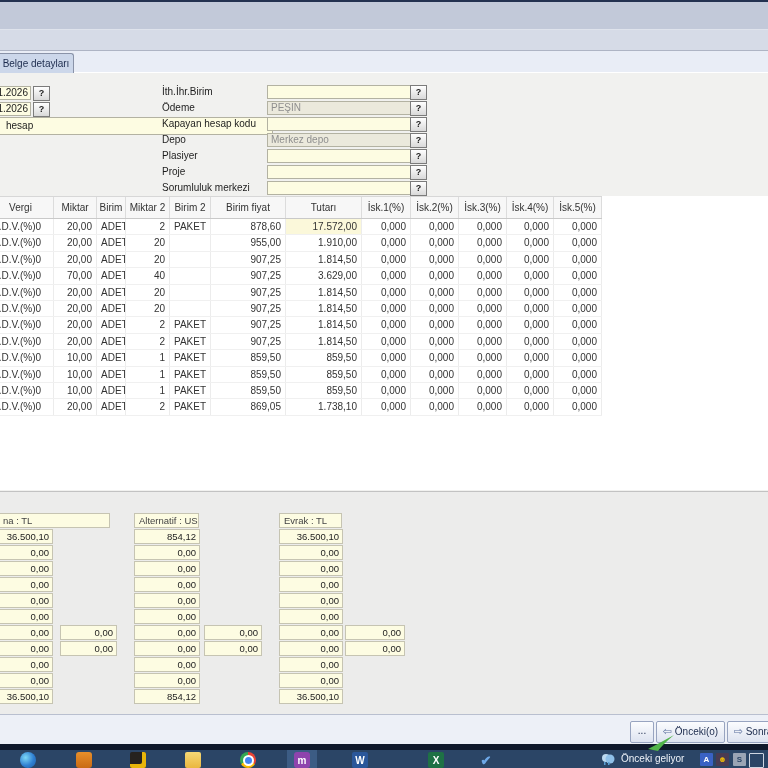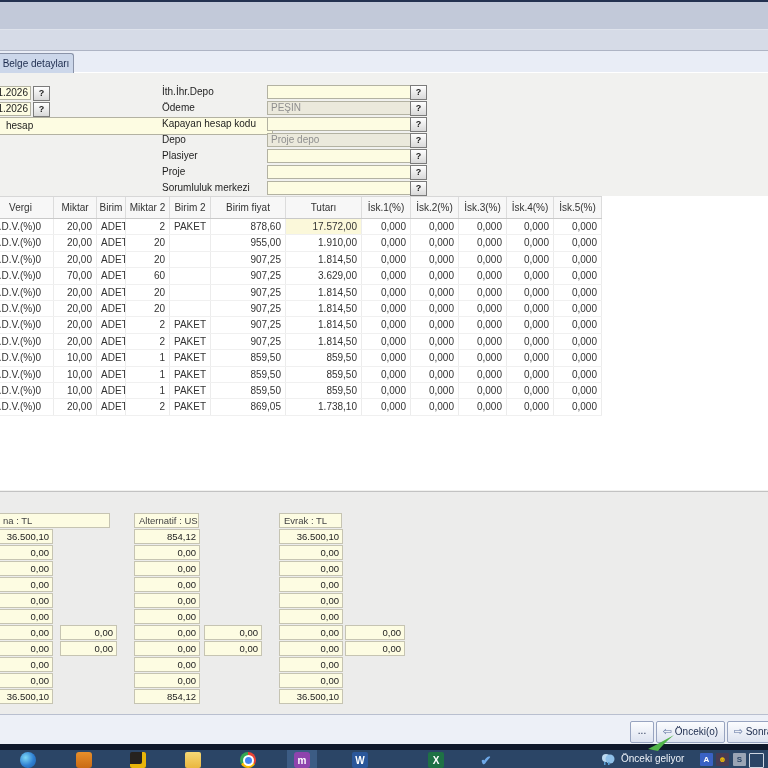--- a/index.html
+++ b/index.html
@@ -76,31 +76,31 @@
 
 <div class="abs field" style="left:-40px;top:86px;width:67px;text-align:right;padding-right:2px;">01.2026</div>
 <div class="abs qbtn" style="left:33px;top:86px;">?</div>
 
 <div class="abs field" style="left:-40px;top:102px;width:67px;text-align:right;padding-right:2px;">01.2026</div>
 <div class="abs qbtn" style="left:33px;top:102px;">?</div>
 
 <div class="abs field" style="left:-40px;top:117px;width:266px;height:16px;line-height:16px;padding-left:45px;">hesap</div>
 
 <div id="form-rows">
-    <div class="abs flabel" style="left: 162px; top: 85px;">İth.İhr.Depo</div>
+    <div class="abs flabel" style="left: 162px; top: 85px;">İth.İhr.Birim</div>
     <div class="abs field" style="left: 267px; top: 85px; width: 141px; padding-left: 3px;"></div>
     <div class="abs qbtn" style="left: 410px; top: 85px;">?</div>
     <div class="abs flabel" style="left: 162px; top: 101px;">Ödeme</div>
     <div class="abs field disabled" style="left: 267px; top: 101px; width: 141px; padding-left: 3px;">PEŞİN</div>
     <div class="abs qbtn" style="left: 410px; top: 101px;">?</div>
     <div class="abs flabel" style="left: 162px; top: 117px;">Kapayan hesap kodu</div>
     <div class="abs field" style="left: 267px; top: 117px; width: 141px; padding-left: 3px;"></div>
     <div class="abs qbtn" style="left: 410px; top: 117px;">?</div>
     <div class="abs flabel" style="left: 162px; top: 133px;">Depo</div>
-    <div class="abs field disabled" style="left: 267px; top: 133px; width: 141px; padding-left: 3px;">Proje depo</div>
+    <div class="abs field disabled" style="left: 267px; top: 133px; width: 141px; padding-left: 3px;">Merkez depo</div>
     <div class="abs qbtn" style="left: 410px; top: 133px;">?</div>
     <div class="abs flabel" style="left: 162px; top: 149px;">Plasiyer</div>
     <div class="abs field" style="left: 267px; top: 149px; width: 141px; padding-left: 3px;"></div>
     <div class="abs qbtn" style="left: 410px; top: 149px;">?</div>
     <div class="abs flabel" style="left: 162px; top: 165px;">Proje</div>
     <div class="abs field" style="left: 267px; top: 165px; width: 141px; padding-left: 3px;"></div>
     <div class="abs qbtn" style="left: 410px; top: 165px;">?</div>
     <div class="abs flabel" style="left: 162px; top: 181px;">Sorumluluk merkezi</div>
     <div class="abs field" style="left: 267px; top: 181px; width: 141px; padding-left: 3px;"></div>
     <div class="abs qbtn" style="left: 410px; top: 181px;">?</div>
@@ -161,21 +161,21 @@
       <div class="gc num" style="width: 44px;">0,000</div>
       <div class="gc num" style="width: 43px;">0,000</div>
       <div class="gc num" style="width: 43px;">0,000</div>
       <div class="gc num" style="width: 42px;">0,000</div>
       <div class="gc num" style="width: 43px;">0,000</div>
     </div>
     <div class="g-row">
       <div class="gc txt" style="width: 61px;">K.D.V.(%)0</div>
       <div class="gc num" style="width: 38px;">70,00</div>
       <div class="gc txt" style="width: 24px;">ADET</div>
-      <div class="gc num" style="width: 39px;">60</div>
+      <div class="gc num" style="width: 39px;">40</div>
       <div class="gc txt" style="width: 36px;"></div>
       <div class="gc num" style="width: 70px;">907,25</div>
       <div class="gc num" style="width: 71px;">3.629,00</div>
       <div class="gc num" style="width: 44px;">0,000</div>
       <div class="gc num" style="width: 43px;">0,000</div>
       <div class="gc num" style="width: 43px;">0,000</div>
       <div class="gc num" style="width: 42px;">0,000</div>
       <div class="gc num" style="width: 43px;">0,000</div>
     </div>
     <div class="g-row">

